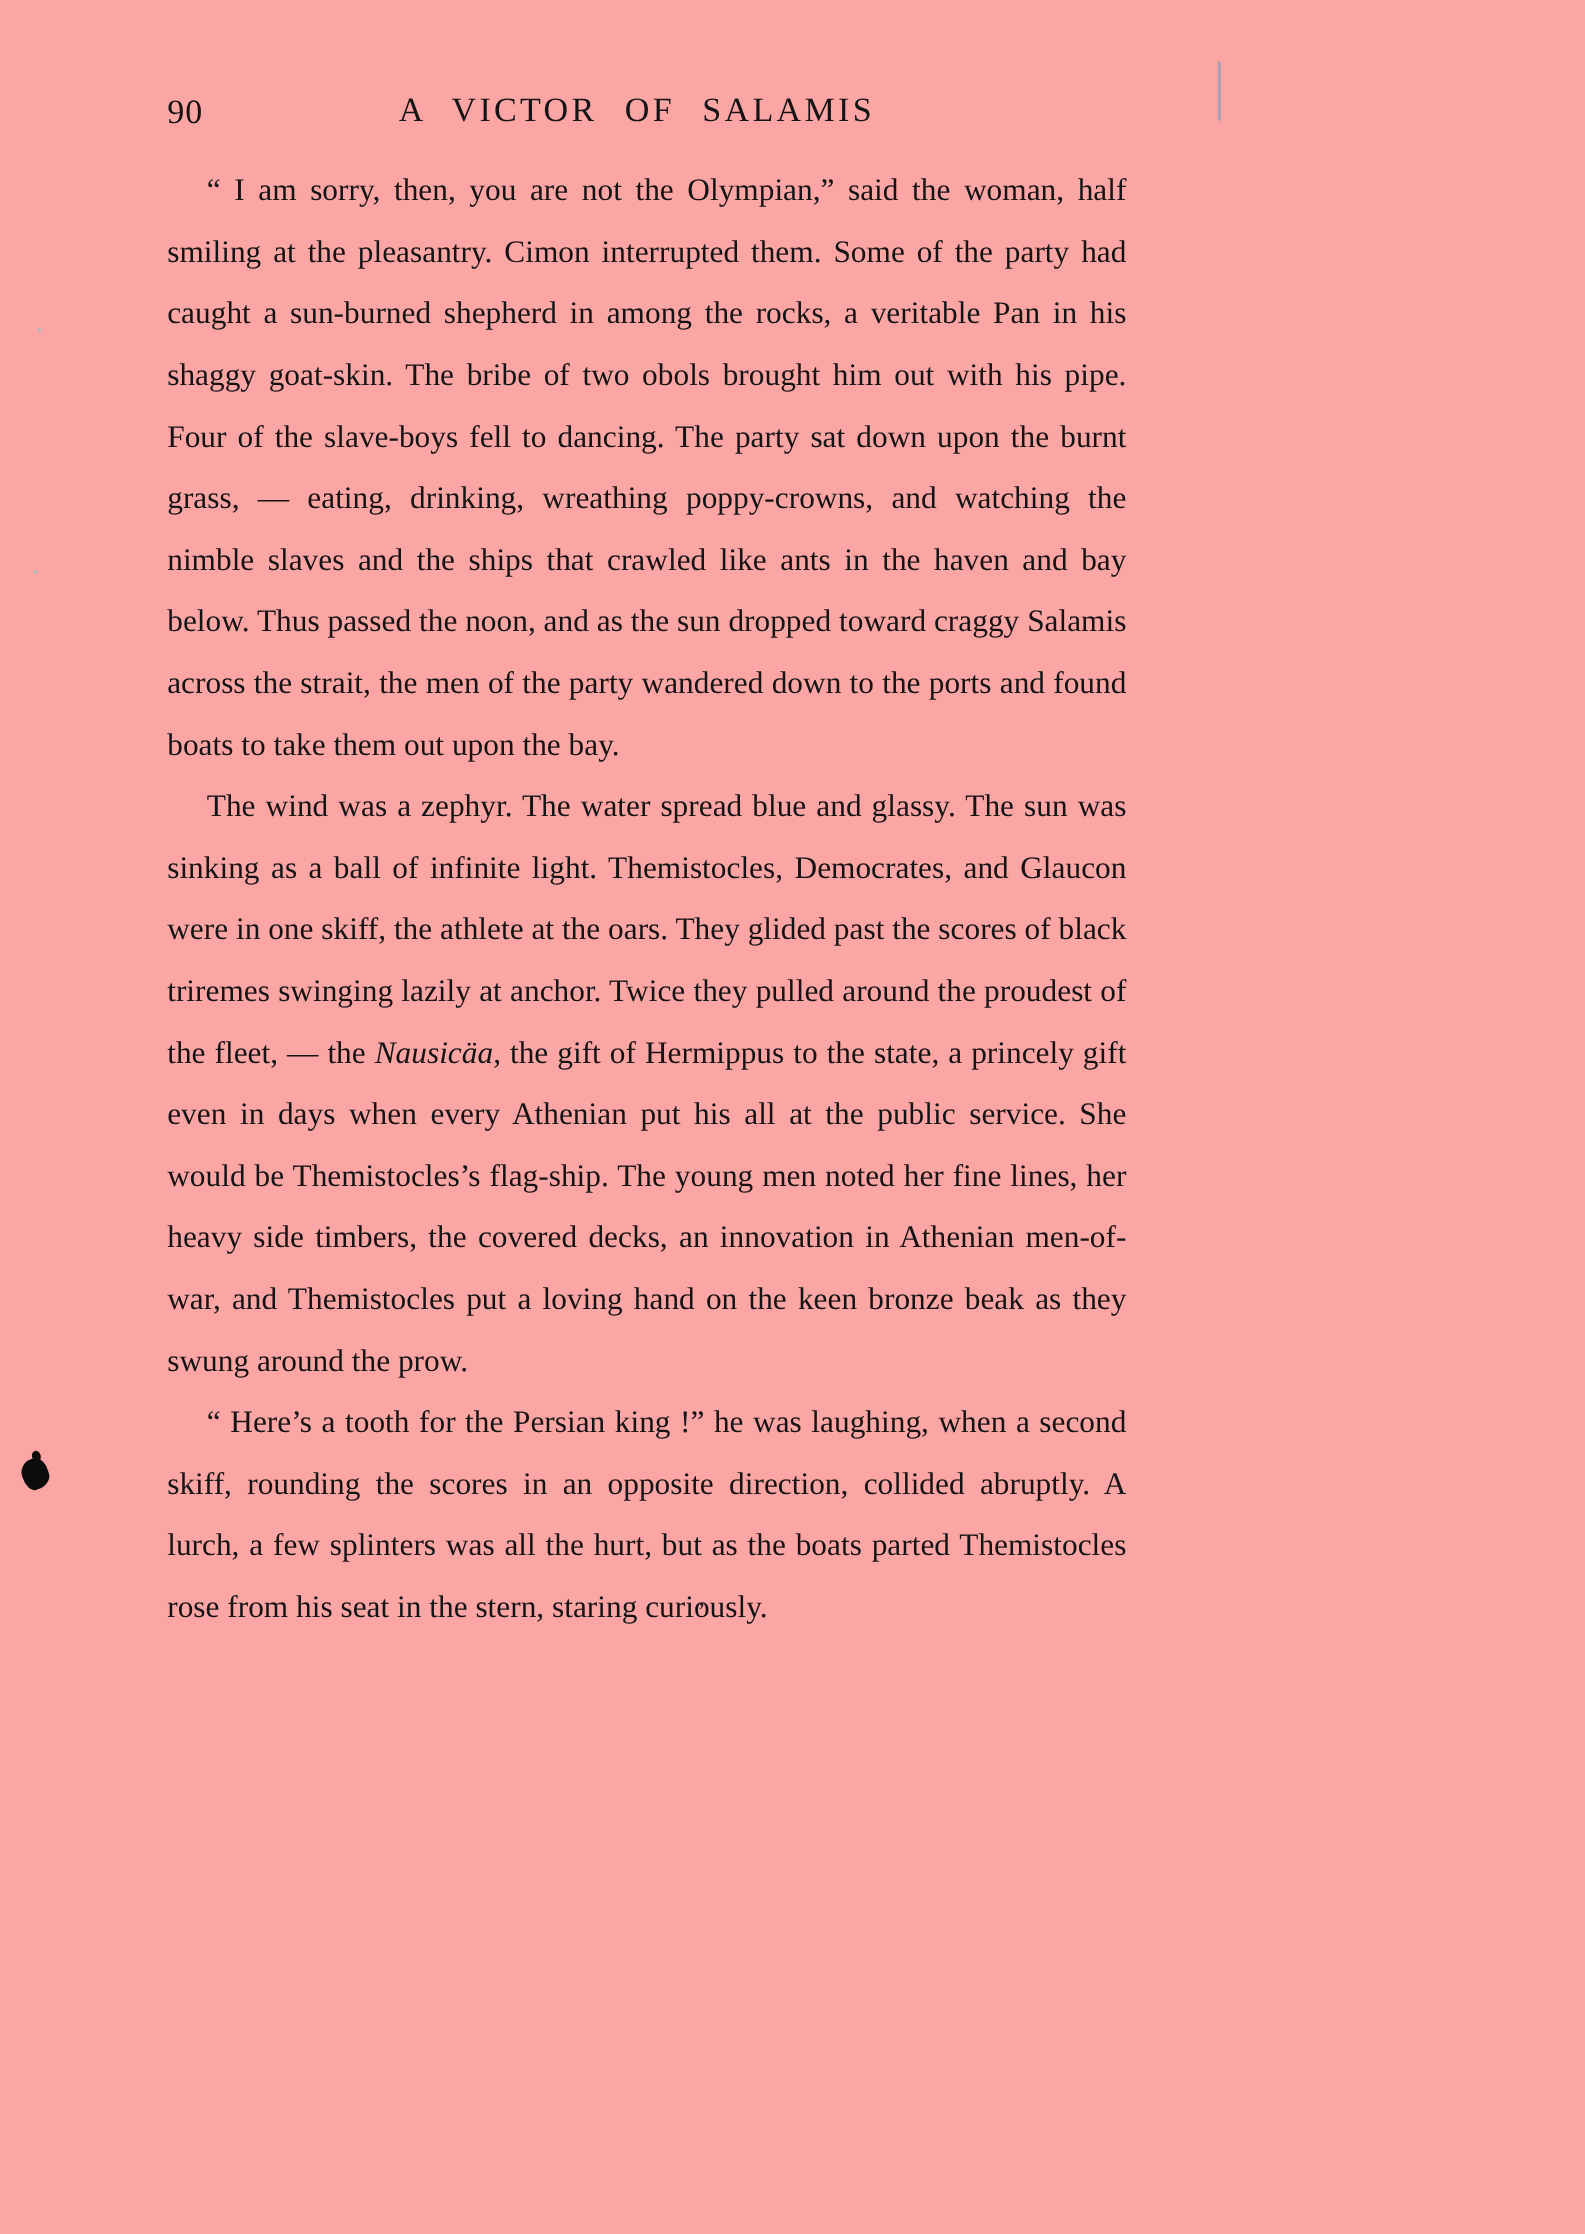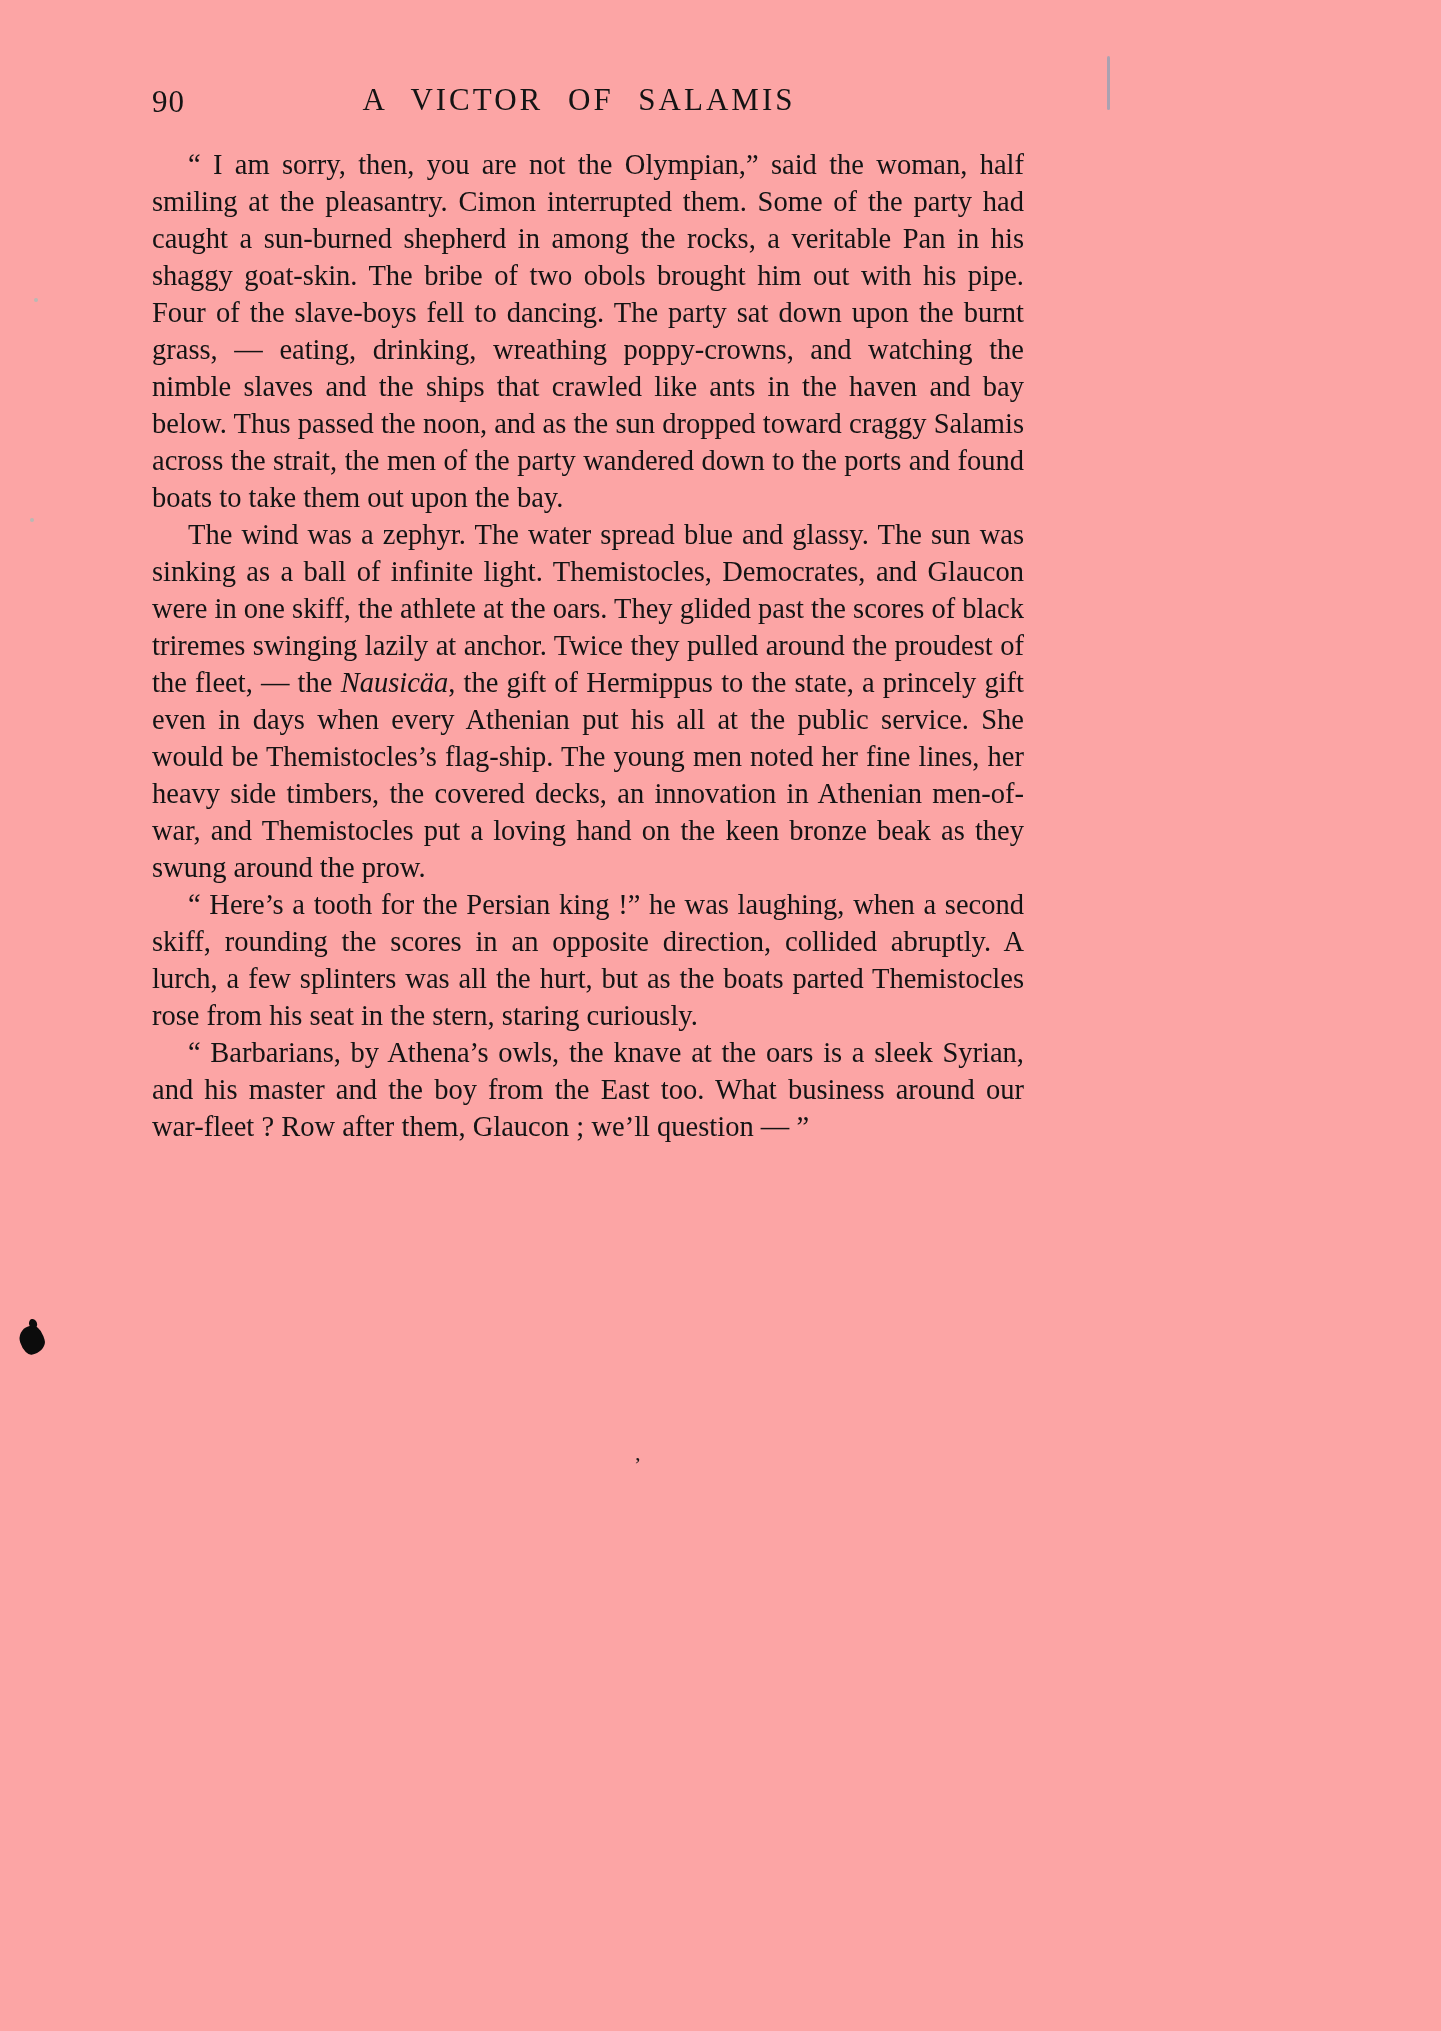--- a/index.html
+++ b/index.html
@@ -41,21 +41,21 @@
     letter-spacing: 3px;
     word-spacing: 14px;
     white-space: nowrap;
   }
   .text-block {
     position: absolute;
     top: 146px;
     left: 152px;
     width: 872px;
     font-size: 28.5px;
-    line-height: 37px;
+    line-height: 56px;
     text-align: justify;
   }
   .para {
     margin: 0;
     padding: 0;
     text-indent: 36px;
   }
   .italic {
     font-style: italic;
   }
@@ -114,21 +114,20 @@
 
   <div class="running-head">
     <span class="page-number">90</span>
     <span class="head-title">A  VICTOR  OF  SALAMIS</span>
   </div>
 
   <div class="text-block">
       <p class="para"><span>“ I am sorry, then, you are not the Olympian,” said the woman, half smiling at the pleasantry.  Cimon interrupted them.  Some of the party had caught a sun-burned shepherd in among the rocks, a veritable Pan in his shaggy goat-skin.  The bribe of two obols brought him out with his pipe.  Four of the slave-boys fell to dancing.  The party sat down upon the burnt grass, — eating, drinking, wreathing poppy-crowns, and watching the nimble slaves and the ships that crawled like ants in the haven and bay below.  Thus passed the noon, and as the sun dropped toward craggy Salamis across the strait, the men of the party wandered down to the ports and found boats to take them out upon the bay.</span></p>
       <p class="para"><span>The wind was a zephyr.  The water spread blue and glassy.  The sun was sinking as a ball of infinite light.  Themistocles, Democrates, and Glaucon were in one skiff, the athlete at the oars.  They glided past the scores of black triremes swinging lazily at anchor.  Twice they pulled around the proudest of the fleet, — the </span><span class="italic">Nausicäa</span><span>, the gift of Hermippus to the state, a princely gift even in days when every Athenian put his all at the public service.  She would be Themistocles’s flag-ship.  The young men noted her fine lines, her heavy side timbers, the covered decks, an innovation in Athenian men-of-war, and Themistocles put a loving hand on the keen bronze beak as they swung around the prow.</span></p>
       <p class="para"><span>“ Here’s a tooth for the Persian king !” he was laughing, when a second skiff, rounding the scores in an opposite direction, collided abruptly.  A lurch, a few splinters was all the hurt, but as the boats  parted  Themistocles rose from his seat in the stern, staring curiously.</span></p>
-      <p class="para"><span>“ Barbarians, by Athena’s owls, the knave at the oars is a sleek Syrian, and his master and the boy from the East too.  What  business  around  our  war-fleet ?   Row  after them, Glaucon ;  we’ll question — ”</span></p>
     </div>
 
   <div class="scan-vline"></div>
   <div class="ink-blob"></div>
   <span class="stray-mark">’</span>
   <div class="speck s1"></div>
   <div class="speck s2"></div>
 
 </div>
 

